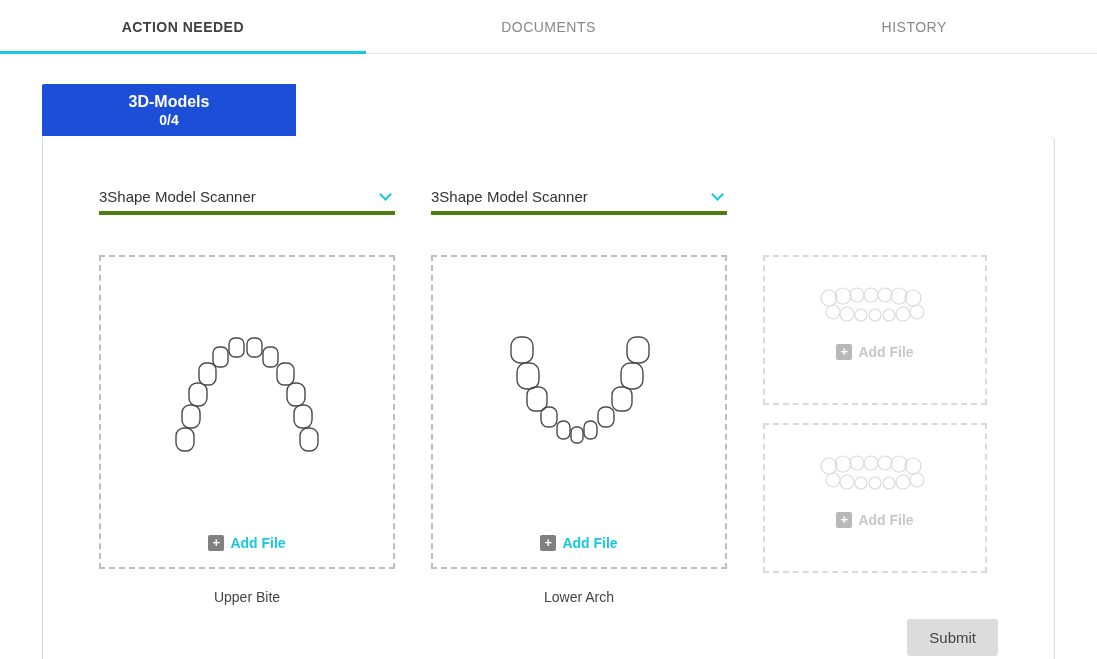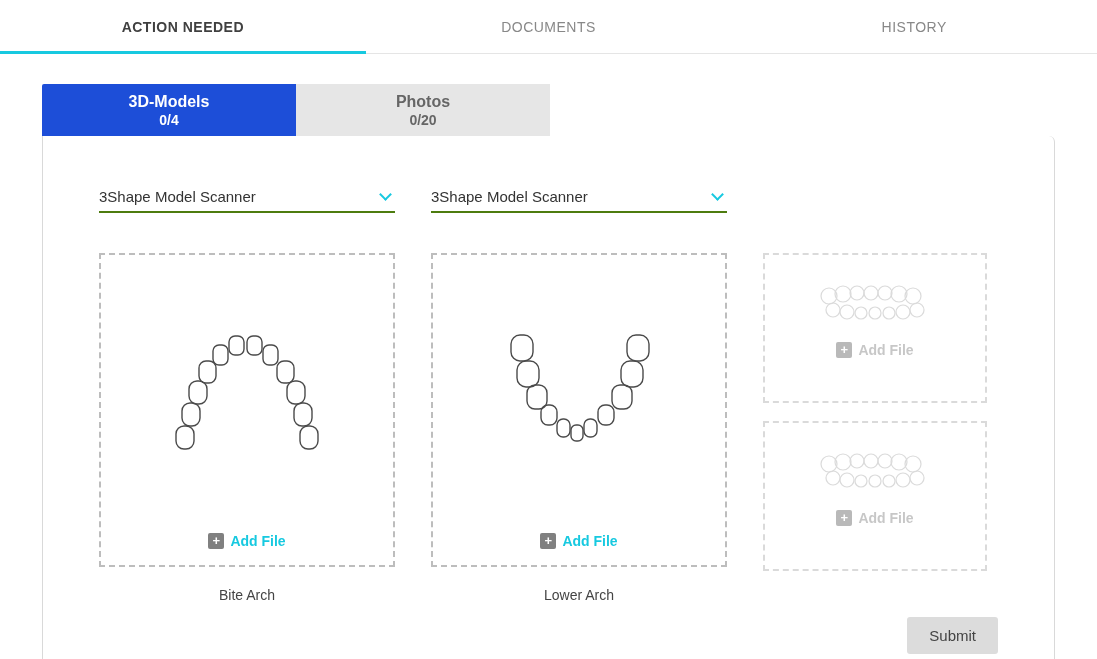--- a/index.html
+++ b/index.html
@@ -61,21 +61,21 @@
   
   .panel {
     margin: 0 42px 20px 42px;
     border: 1px solid #d9d9d9;
     border-top: none;
     border-radius: 0 6px 6px 6px;
     padding: 50px 56px 22px 56px;
   }
 
   .selects { display:flex; gap: 36px; }
-  .select-box { position:relative; border-bottom:2px solid #4d7c0f; flex:0 0 auto; }
+  .select-box { position:relative; border-bottom:4px solid #4d7c0f; flex:0 0 auto; }
   .select-box.wide { width: 296px; }
   .select-box.narrow { width: 192px; }
   .select-box .sel-text { font-size:15px; padding: 2px 24px 6px 0; display:block; color:#333; }
   .select-box.hl .sel-text { color:#17c9e0; font-weight:600; }
   .select-box .chev {
     position:absolute; right:2px; top:4px; width:12px; height:12px;
   }
   .select-box .chev::before{
     content:""; display:block; width:7px; height:7px;
     border-right:2px solid #17c9e0; border-bottom:2px solid #17c9e0;
@@ -140,24 +140,20 @@
     </div>
     <div class="top-tab">
       <span>HISTORY</span>
     </div>
   </div>
 
   <div class="sub-tab-row">
     <div class="sub-tab dark">
       <div class="title">3D-Models</div>
       <div class="count">0/4</div>
-    </div>
-    <div class="sub-tab light">
-      <div class="title">Photos</div>
-      <div class="count">0/20</div>
     </div>
   </div>
 
   <div class="panel">
 
     <div class="selects">
       <div class="select-box wide">
         <span class="sel-text">3Shape Model Scanner</span>
         <span class="chev"></span>
       </div>
@@ -187,21 +183,21 @@
                 <rect x="127" y="76" width="18" height="23" rx="8"></rect>
                 <rect x="133" y="99" width="18" height="23" rx="8"></rect>
               </g>
             </svg>
           </div>
           <div class="add-file">
             <span class="plus-ic">+</span>
             <span>Add File</span>
           </div>
         </div>
-        <div class="caption">Bite Arch</div>
+        <div class="caption">Upper Bite</div>
       </div>
 
       <div class="col-main">
         <div class="zone big">
           <div class="svg-spot">
             <svg width="160" height="130" viewBox="0 0 160 130">
               <g class="stk">
                 <rect x="12" y="8" width="22" height="26" rx="9"></rect>
                 <rect x="18" y="34" width="22" height="26" rx="9"></rect>
                 <rect x="28" y="58" width="20" height="24" rx="8"></rect>

